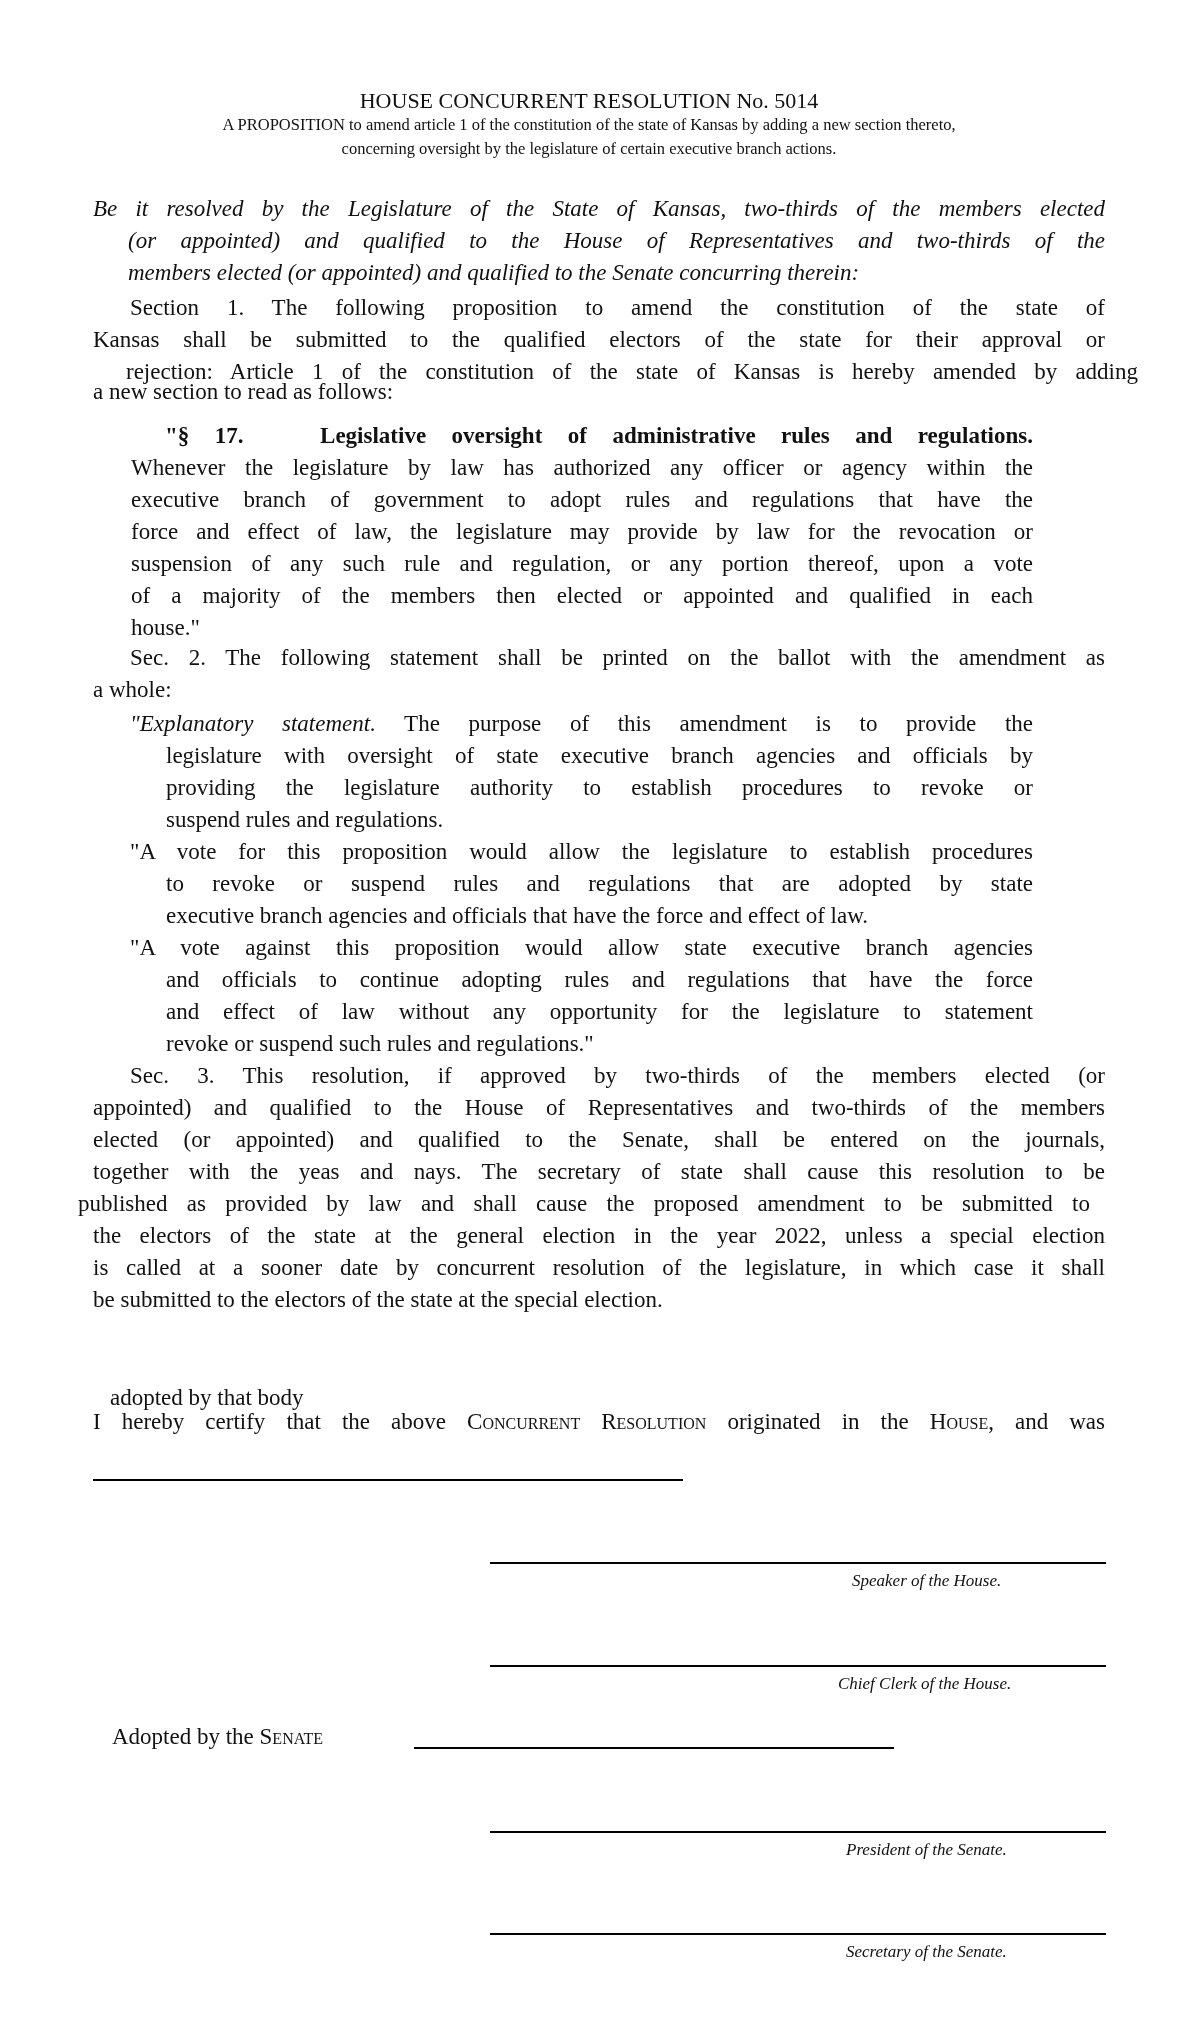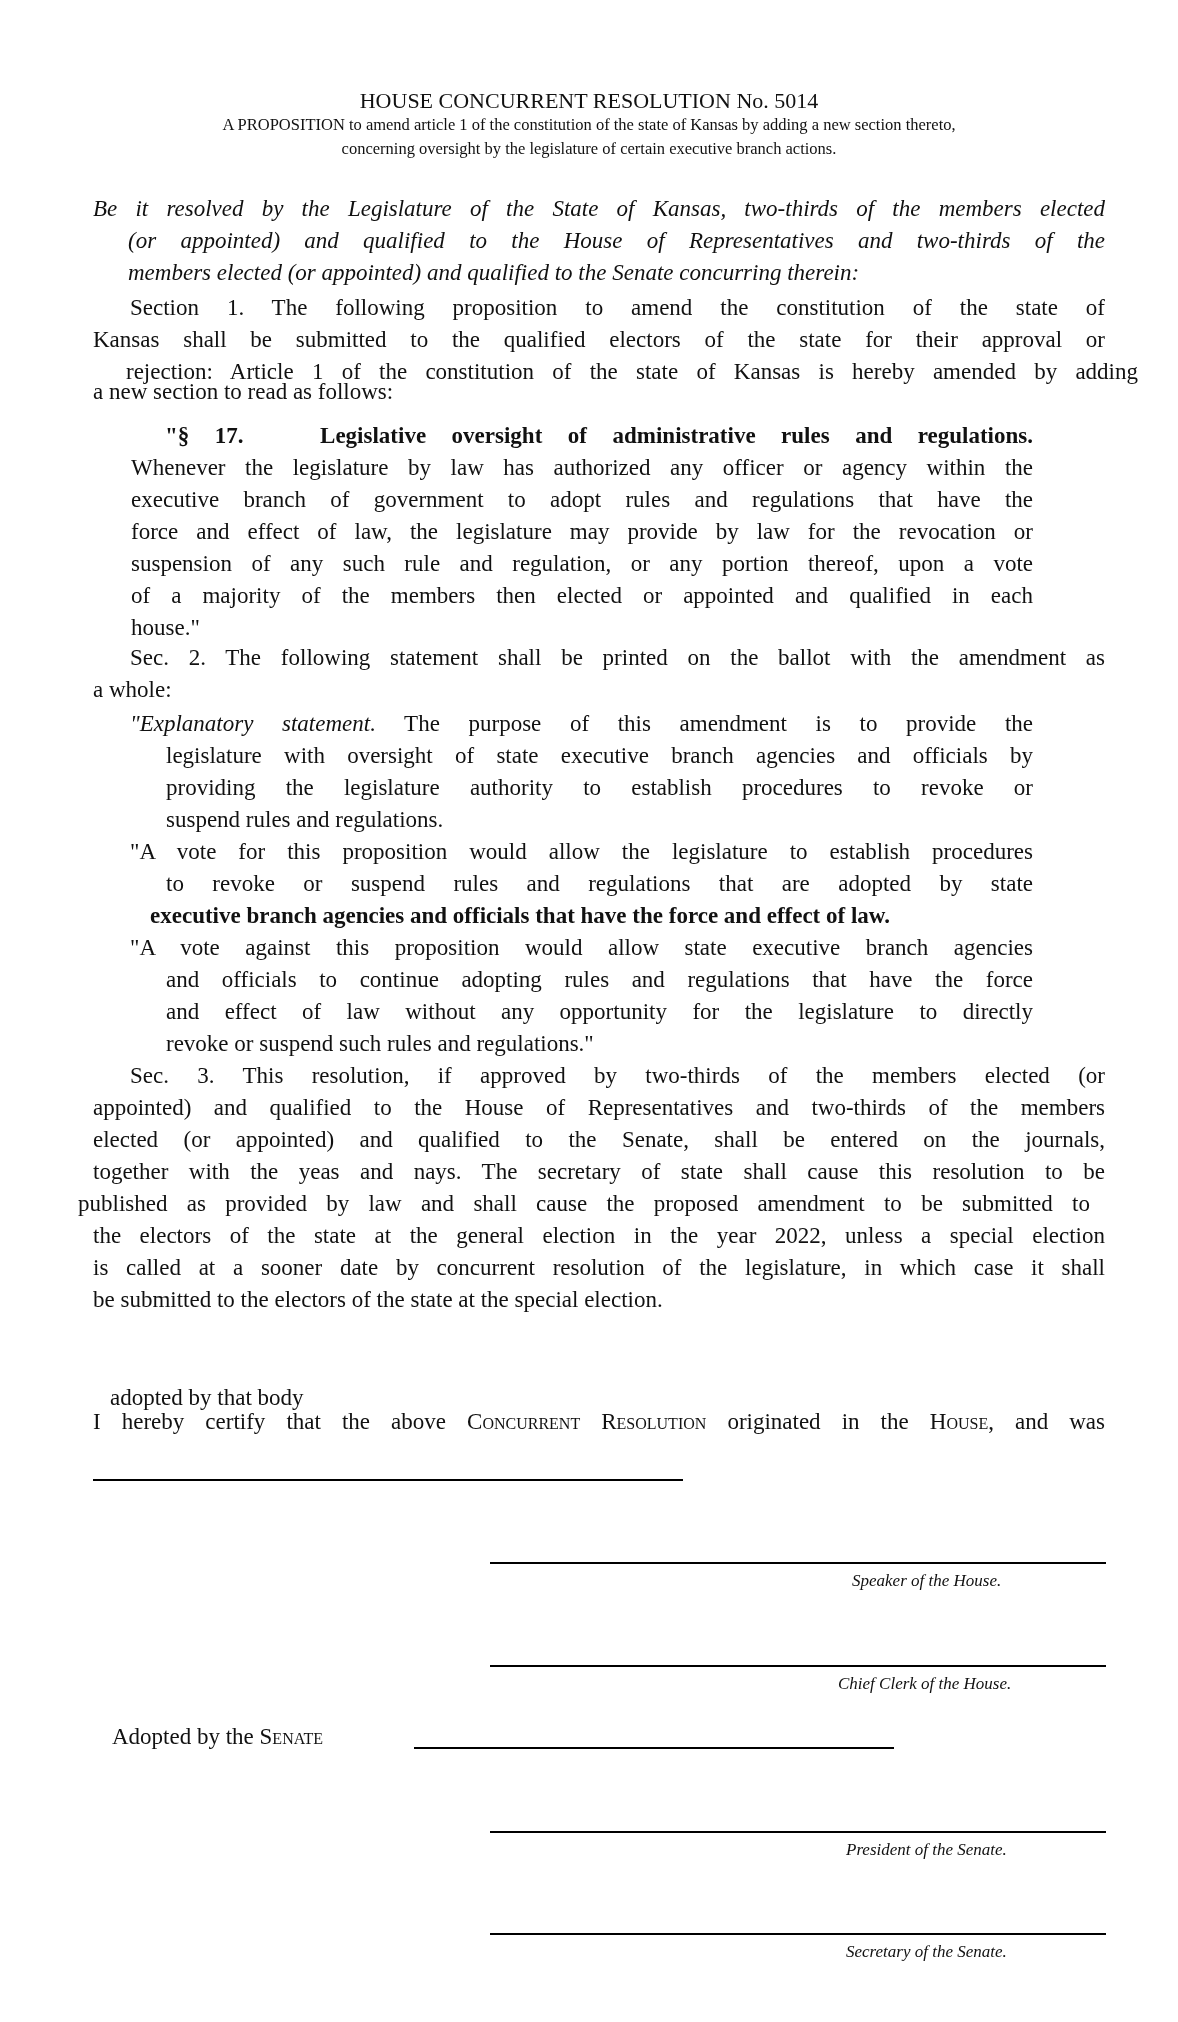--- a/index.html
+++ b/index.html
@@ -43,25 +43,25 @@
 <div class="ln j" style="left:130px; width:975px; top:642px;">Sec. 2.   The following statement shall be printed on the ballot with the amendment as</div>
 <div class="ln" style="left:93px; top:674px;">a whole:</div>
 
 <div class="ln j" style="left:130px; width:903px; top:708px;"><span class="it">"Explanatory statement.</span><span> The purpose of this amendment is to provide the</span></div>
 <div class="ln j" style="left:166px; width:867px; top:740px;">legislature with oversight of state executive branch agencies and officials by</div>
 <div class="ln j" style="left:166px; width:867px; top:772px;">providing the legislature authority to establish procedures to revoke or</div>
 <div class="ln" style="left:166px; top:804px;">suspend rules and regulations.</div>
 
 <div class="ln j" style="left:130px; width:903px; top:836px;">"A vote for this proposition would allow the legislature to establish procedures</div>
 <div class="ln j" style="left:166px; width:867px; top:868px;">to revoke or suspend rules and regulations that are adopted by state</div>
-<div class="ln" style="left:150px; top:900px;font-weight:bold;">executive branch agencies and officials that have the force and effect of law.</div>
+<div class="ln" style="left:166px; top:900px;">executive branch agencies and officials that have the force and effect of law.</div>
 
 <div class="ln j" style="left:130px; width:903px; top:932px;">"A vote against this proposition would allow state executive branch agencies</div>
 <div class="ln j" style="left:166px; width:867px; top:964px;">and officials to continue adopting rules and regulations that have the force</div>
-<div class="ln j" style="left:166px; width:867px; top:996px;">and effect of law without any opportunity for the legislature to directly</div>
+<div class="ln j" style="left:166px; width:867px; top:996px;">and effect of law without any opportunity for the legislature to statement</div>
 <div class="ln" style="left:166px; top:1028px;">revoke or suspend such rules and regulations."</div>
 
 <div class="ln j" style="left:130px; width:975px; top:1060px;">Sec. 3.  This resolution, if approved by two-thirds of the members elected (or</div>
 <div class="ln j" style="left:93px; width:1012px; top:1092px;">appointed) and qualified to the House of Representatives and two-thirds of the members</div>
 <div class="ln j" style="left:93px; width:1012px; top:1124px;">elected (or appointed) and qualified to the Senate, shall be entered on the journals,</div>
 <div class="ln j" style="left:93px; width:1012px; top:1156px;">together with the yeas and nays. The secretary of state shall cause this resolution to be</div>
 <div class="ln j" style="left:78px; width:1012px; top:1188px;">published as provided by law and shall cause the proposed amendment to be submitted to</div>
 <div class="ln j" style="left:93px; width:1012px; top:1220px;">the electors of the state at the general election in the year 2022, unless a special election</div>
 <div class="ln j" style="left:93px; width:1012px; top:1252px;">is called at a sooner date by concurrent resolution of the legislature, in which case it shall</div>
 <div class="ln" style="left:93px; top:1284px;">be submitted to the electors of the state at the special election.</div>

